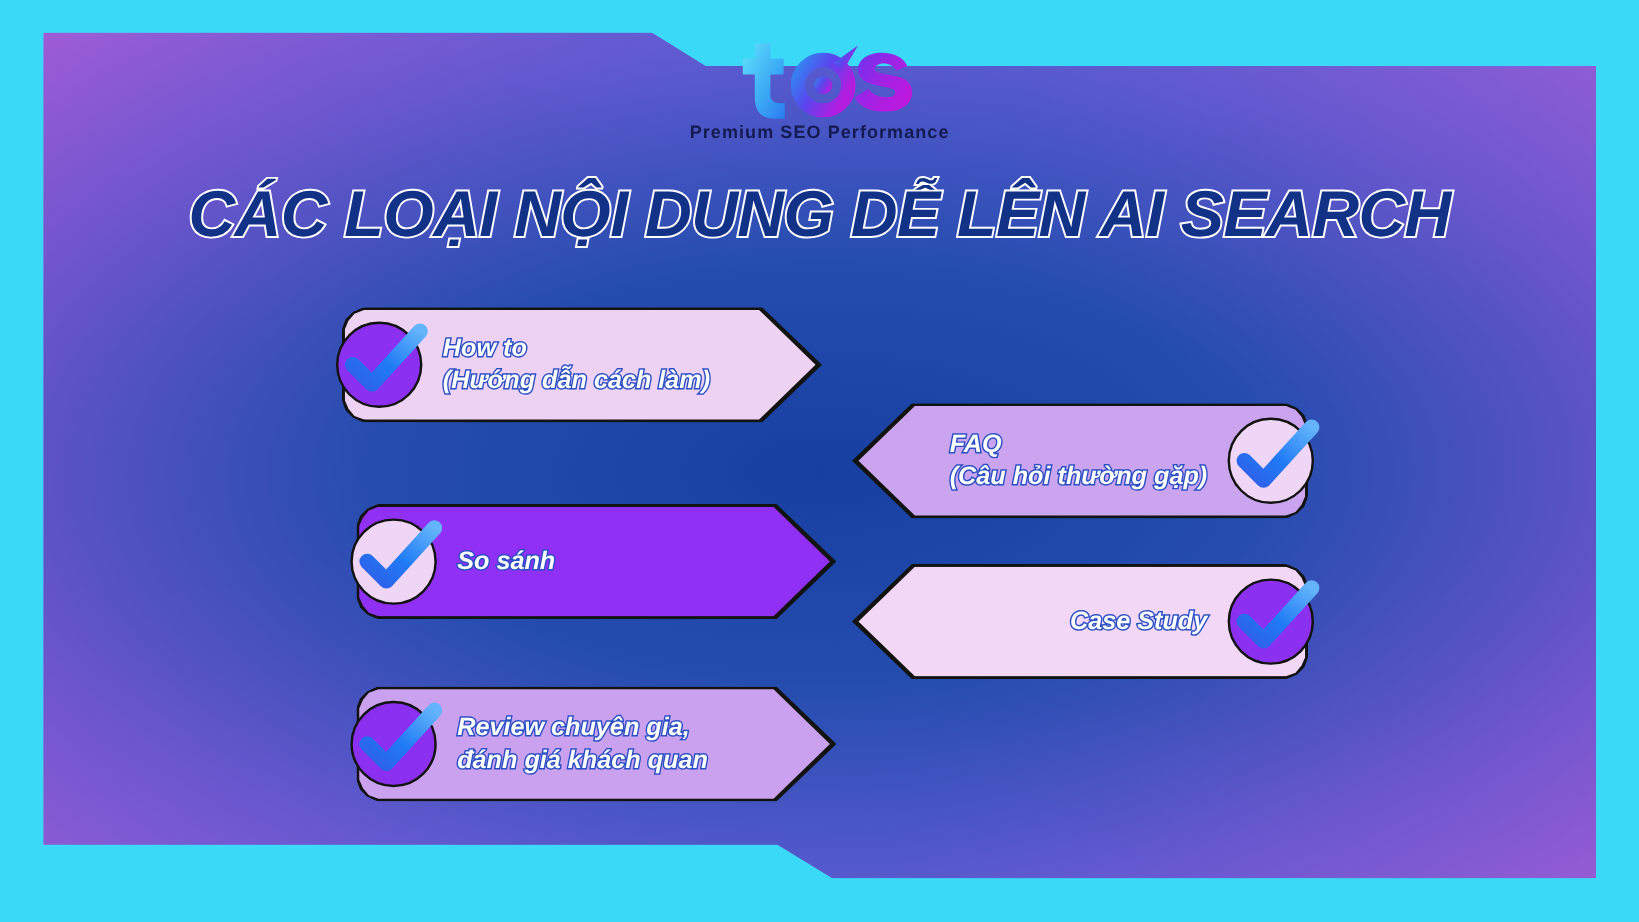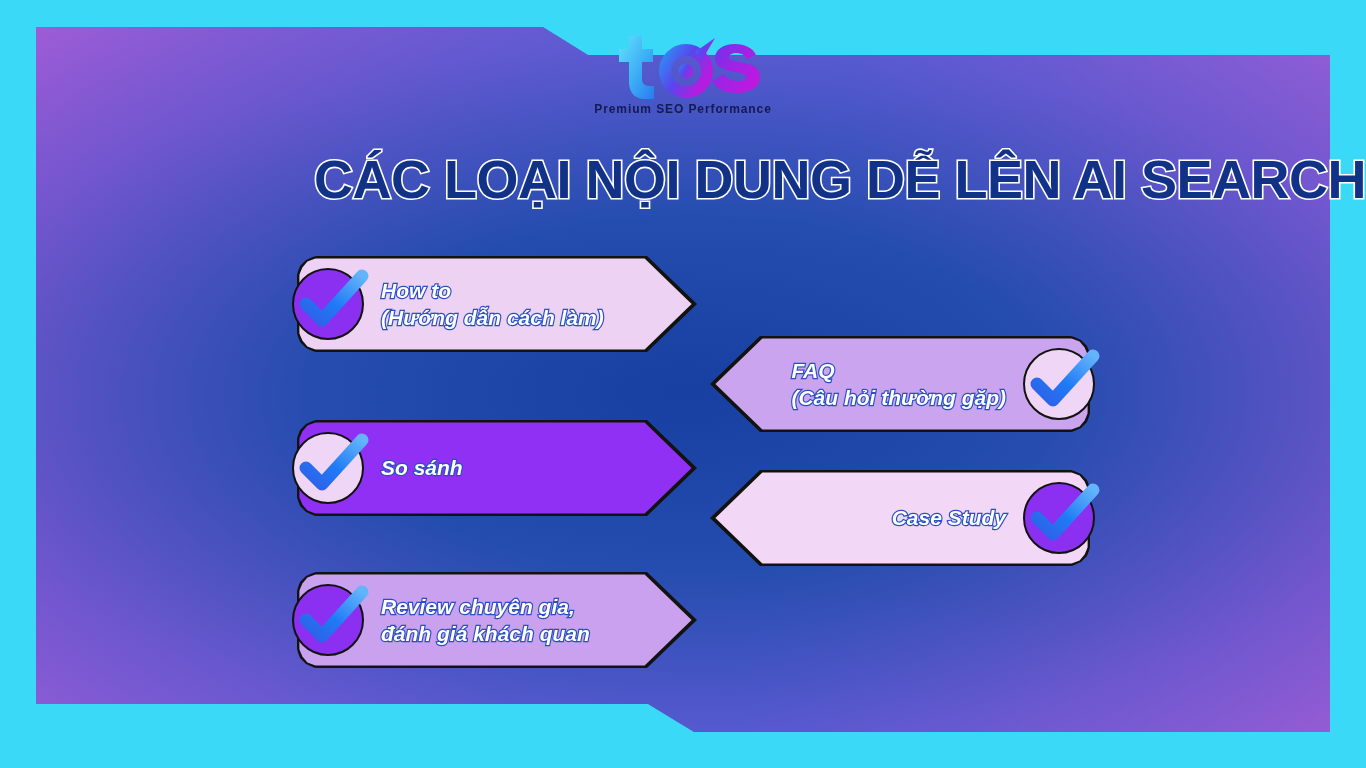--- a/index.html
+++ b/index.html
@@ -27,32 +27,33 @@
 
   
   #logo-wrap{
     position:absolute;left:0;right:0;top:30px;
     display:flex;flex-direction:column;align-items:center;
     pointer-events:none;
   }
   #logo-mark{display:block;}
   #logo-tagline{
     margin-top:2px;
-    font-size:12px;
+    font-size:15px;
     font-weight:600;
     letter-spacing:.9px;
     color:#141a52;
   }
 
   
   #title{
     position:absolute;left:0;right:0;top:148px;
-    text-align:right;
+    text-align:center;
     font-size:54px;
     font-weight:800;
+    font-style:italic;
     letter-spacing:-0.5px;
     color:#123288;
     -webkit-text-stroke:3.2px #ffffff;
     paint-order:stroke fill;
     text-shadow:0 0 1px rgba(255,255,255,.6);
     white-space:nowrap;
   }
 
   
   .card{
@@ -161,21 +162,21 @@
       <path d="M92 22 L112 8 L99 30 z" fill="url(#gO)"></path>
 
       <path d="M153 25 c-3 -7 -11 -11 -21 -11 c-12 0 -20 6 -20 14 c0 7 5 11 15 13 l10 2 c4 1 6 2 6 4 c0 3 -3 4 -8 4 c-7 0 -12 -3 -14 -7 l-12 7 c4 8 13 12 25 12 c14 0 23 -6 23 -16 c0 -8 -5 -12 -16 -14 l-10 -2 c-4 -1 -5 -2 -5 -4 c0 -2 3 -4 7 -4 c5 0 9 2 11 6 z" fill="url(#gS)"></path>
     </svg>
     <div id="logo-tagline">Premium SEO Performance</div>
   </div>
 
   <div id="title">CÁC LOẠI NỘI DUNG DỄ LÊN AI SEARCH</div>
 
   <div id="cards">
-      <div class="card arrow-right" style="left: 297px; top: 256px; width: 400px; text-decoration: underline;">
+      <div class="card arrow-right" style="left: 285px; top: 256px; width: 400px; text-decoration: underline;">
         <div class="card-shape">
           <div class="card-fill" style="background: rgb(237, 210, 244);"></div>
         </div>
         <div class="card-label">How to
 (Hướng dẫn cách làm)</div>
         <div class="badge">
           <div class="badge-circle" style="background: rgb(139, 47, 240);"></div>
           <svg class="badge-check" viewBox="0 0 92 92">
             <defs>
               <linearGradient id="chk0" x1="0" y1="1" x2="1" y2="0">

